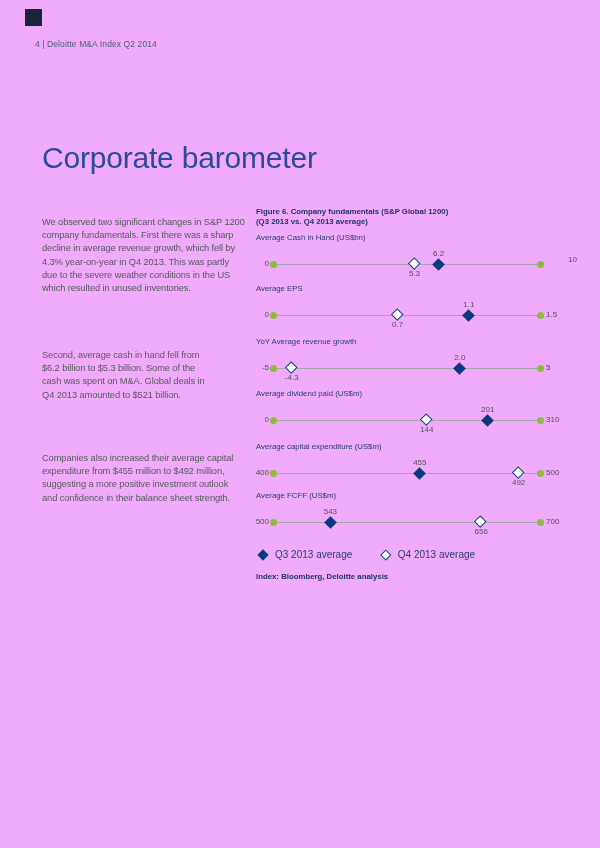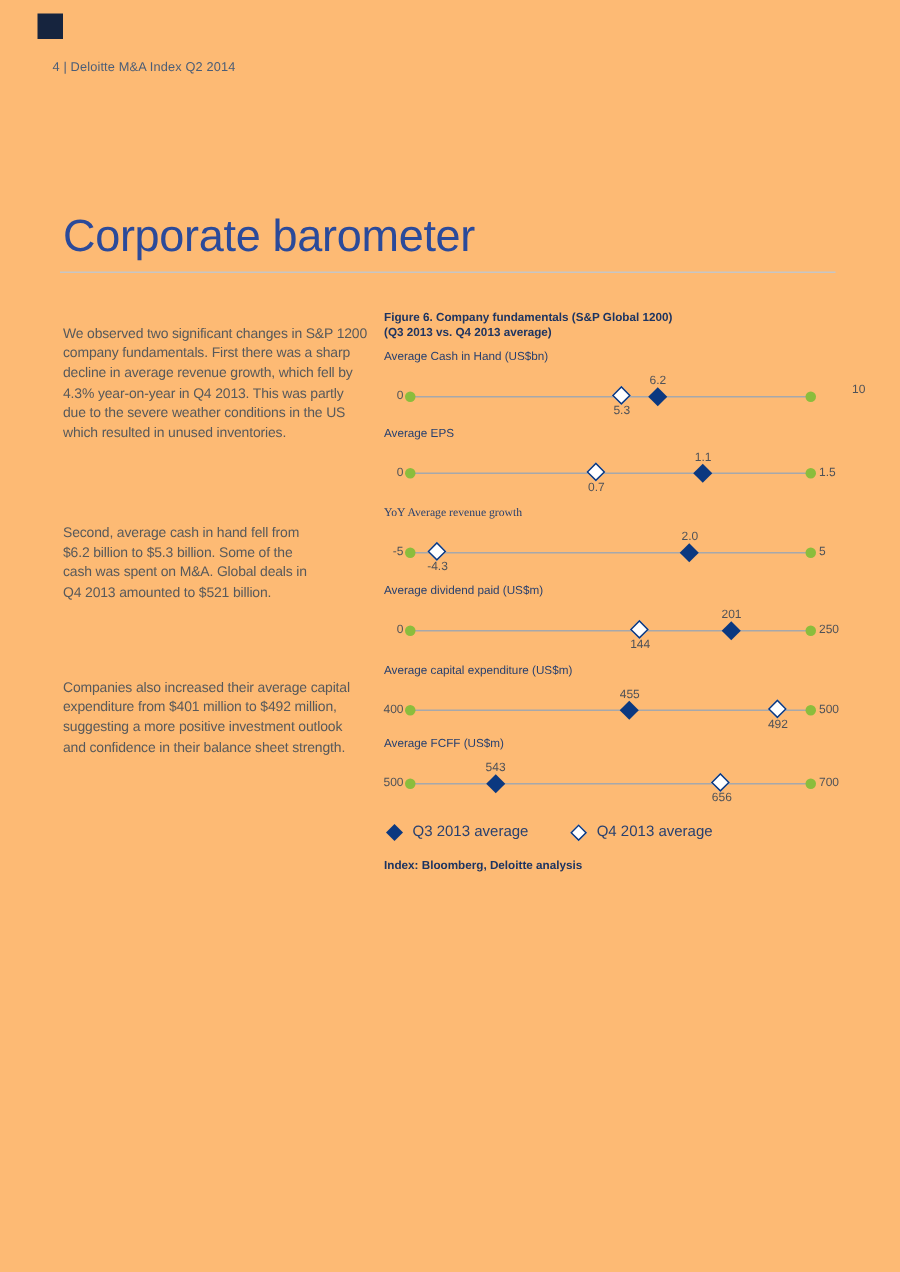--- a/index.html
+++ b/index.html
@@ -1,21 +1,21 @@
 <!DOCTYPE html>
 <html style="--navy: #0b3880; --green: #8bbd3c; --line-gray: #a6a8ab; --title-blue: #2b4a9a; --figure-text-navy: #1d3461; --body-gray: #57595b; --tick-gray: #4f5258; --header-blue-gray: #4a5d77; --corner-navy: #16243e; --rule-gray: #c6c6c6;"><head>
 <meta charset="utf-8">
 <style>
   :root{
     --navy:#0b3880; --green:#8bbd3c; --line-gray:#a6a8ab; --title-blue:#2b4a9a;
     --figure-text-navy:#1d3461; --body-gray:#57595b; --tick-gray:#4f5258;
     --header-blue-gray:#4a5d77; --corner-navy:#16243e; --rule-gray:#c6c6c6;
   }
   html,body{margin:0;padding:0;background:#fff;}
-  .page{position:relative;width:600px;height:848px;background:#fdba74;
+  .page{position:relative;width:600px;height:848px;background:#f0abfc;
         font-family:"Liberation Sans",sans-serif;overflow:hidden;}
   .corner{position:absolute;left:25px;top:9px;width:17px;height:17px;background:var(--corner-navy);}
   .hdr{position:absolute;left:35px;top:39px;font-size:8.5px;color:var(--header-blue-gray);
        letter-spacing:.1px;white-space:nowrap;}
   .title{position:absolute;left:42px;top:141px;font-size:30px;font-weight:400;
          color:var(--title-blue);letter-spacing:-.2px;white-space:nowrap;}
   .rule{position:absolute;left:40px;top:181px;width:517px;height:1px;background:var(--rule-gray);}
   .para{position:absolute;left:42px;width:230px;font-size:9.3px;line-height:13.1px;
         color:var(--body-gray);white-space:pre-line;letter-spacing:-.1px;}
   .p1{top:207px}.p2{top:340px}.p3{top:443px}
@@ -51,21 +51,21 @@
 company fundamentals. First there was a sharp
 decline in average revenue growth, which fell by
 4.3% year-on-year in Q4 2013. This was partly
 due to the severe weather conditions in the US
 which resulted in unused inventories.</p>
   <p class="para p2">Second, average cash in hand fell from
 $6.2 billion to $5.3 billion. Some of the
 cash was spent on M&amp;A. Global deals in
 Q4 2013 amounted to $521 billion.</p>
   <p class="para p3">Companies also increased their average capital
-expenditure from $401 million to $492 million,
+expenditure from $455 million to $492 million,
 suggesting a more positive investment outlook
 and confidence in their balance sheet strength.</p>
 
   <div class="fig">
     <div class="figtitle">Figure 6. Company fundamentals (S&amp;P Global 1200)
 (Q3 2013 vs. Q4 2013 average)</div>
     <div id="fig-rows">
         <div class="">
           <div class="rowlabel" style="top: 26px;">Average Cash in Hand (US$bn)</div>
           <div class="tline" style="top: 57px;"></div>
@@ -84,38 +84,38 @@
           <div class="enddot" style="left: 14.5px; top: 105px;"></div>
           <div class="enddot" style="left: 281.5px; top: 105px;"></div>
           <div class="tick l" style="top: 103px;">0</div>
           <div class="tick" style="left: 291px; top: 103px;">1.5</div>
           <div class="dmd-f" style="left: 209.3px; top: 103.5px;"></div>
           <div class="vlab" style="left: 213.8px; top: 93px;">1.1</div>
           <div class="dmd-h" style="left: 137.6px; top: 103px;"></div>
           <div class="vlab" style="left: 142.6px; top: 113px;">0.7</div>
         </div>
         <div class="">
-          <div class="rowlabel" style="top: 130px; font-family: Liberation Serif, serif;">YoY Average revenue growth</div>
+          <div class="rowlabel" style="top: 130px;">YoY Average revenue growth</div>
           <div class="tline" style="top: 161px;"></div>
           <div class="enddot" style="left: 14.5px; top: 158px;"></div>
           <div class="enddot" style="left: 281.5px; top: 158px;"></div>
           <div class="tick l" style="top: 156px;">-5</div>
           <div class="tick" style="left: 291px; top: 156px;">5</div>
           <div class="dmd-f" style="left: 200.4px; top: 156.5px;"></div>
           <div class="vlab" style="left: 204.9px; top: 146px;">2.0</div>
           <div class="dmd-h" style="left: 31.69px; top: 156px;"></div>
           <div class="vlab" style="left: 36.69px; top: 166px;">-4.3</div>
         </div>
         <div class="">
           <div class="rowlabel" style="top: 182px;">Average dividend paid (US$m)</div>
           <div class="tline" style="top: 213px;"></div>
           <div class="enddot" style="left: 14.5px; top: 210px;"></div>
           <div class="enddot" style="left: 281.5px; top: 210px;"></div>
           <div class="tick l" style="top: 208px;">0</div>
-          <div class="tick" style="left: 291px; top: 208px;">250</div>
+          <div class="tick" style="left: 291px; top: 208px;">310</div>
           <div class="dmd-f" style="left: 228.168px; top: 208.5px;"></div>
           <div class="vlab" style="left: 232.668px; top: 198px;">201</div>
           <div class="dmd-h" style="left: 166.792px; top: 208px;"></div>
           <div class="vlab" style="left: 171.792px; top: 218px;">144</div>
         </div>
         <div class="">
           <div class="rowlabel" style="top: 235px;">Average capital expenditure (US$m)</div>
           <div class="tline" style="top: 266px;"></div>
           <div class="enddot" style="left: 14.5px; top: 263px;"></div>
           <div class="enddot" style="left: 281.5px; top: 263px;"></div>

